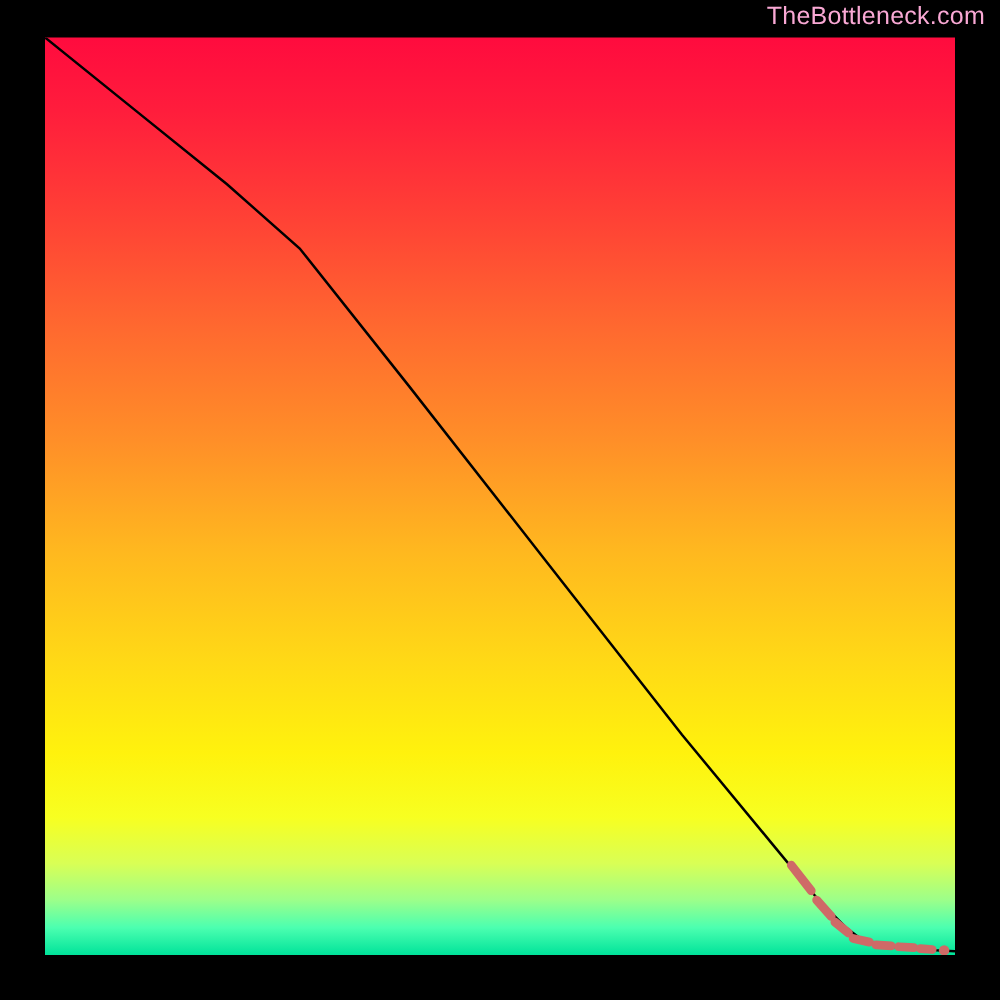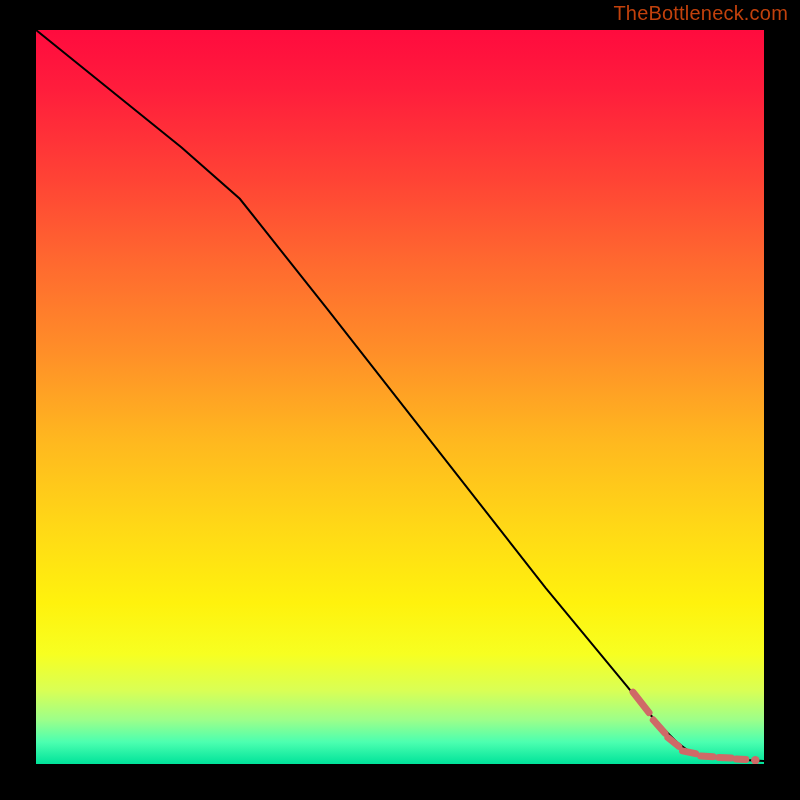--- a/index.html
+++ b/index.html
@@ -15,21 +15,21 @@
     width: 800px;
     height: 800px;
     background: #000;
   }
   .attribution {
     position: absolute;
     top: 2px;
     right: 12px;
     font-family: Arial, Helvetica, sans-serif;
     font-size: 20px;
-    color: #c2410c;
+    color: #f9a8d4;
     letter-spacing: 0.2px;
   }
   .plot-area {
     position: absolute;
     left: 36px;
     top: 30px;
     width: 728px;
     height: 734px;
   }
   .gradient {

